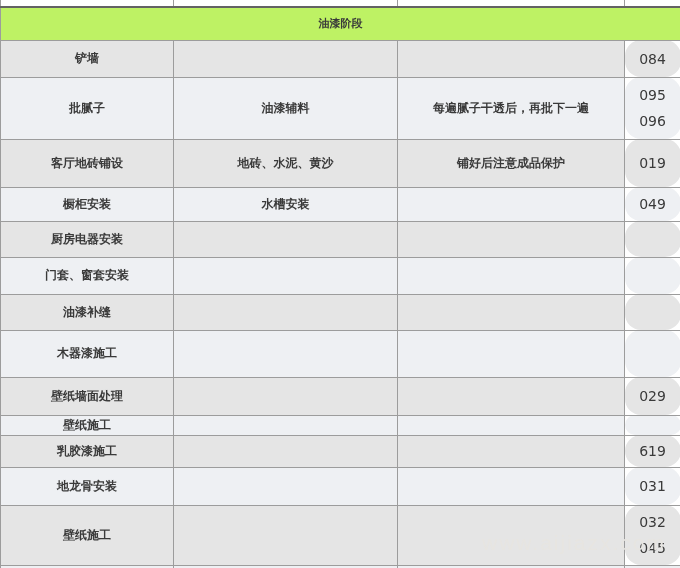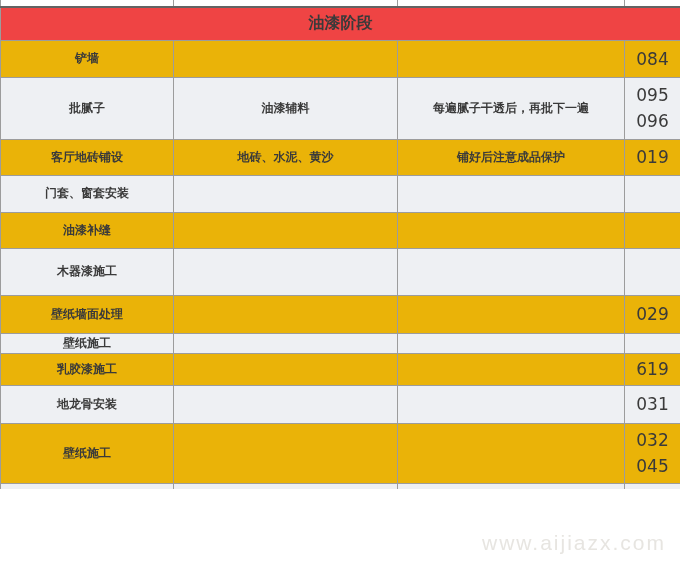--- a/index.html
+++ b/index.html
@@ -15,26 +15,26 @@
   td {
     border:1px solid #9c9c9c;
     padding:0;
     text-align:center; vertical-align:middle;
     font-size:12px; font-weight:bold; color:#3a3a3a;
     overflow:hidden;
   }
   tr.partial-top td { border-top:none; background:#ffffff; }
   tr.header-row td {
     border-top:2px solid #636363;
-    background:#ef4444;
-    font-size:16px; font-weight:bold;
+    background:#bef264;
+    font-size:11px; font-weight:bold;
   }
   tr.alt td { background:#eef0f3;margin-top:38px; }
-  tr.plain td { background:#eab308; }
-  td.id-cell { font-weight:normal; font-size:17px; font-family:"DejaVu Sans","Liberation Sans",sans-serif; }
+  tr.plain td { background:#e5e5e5; }
+  td.id-cell { font-weight:normal; font-size:14px; font-family:"DejaVu Sans","Liberation Sans",sans-serif;border-radius:16px; }
   .id-line { line-height:26px; }
   .id-line:empty { display:none; }
   tr.partial-bottom td { border-bottom:none; background:#eef0f3; }
   .watermark {
     position:absolute; left:482px; top:531px;
     font-size:21px; letter-spacing:2px;
     color:#e7e5e1; z-index:3; white-space:nowrap;
     pointer-events:none;
   }
 </style>
@@ -69,27 +69,41 @@
     </tr>
     <tr class="alt" style="height:62px">
       <td>批腻子</td>
       <td>油漆辅料</td>
       <td>每遍腻子干透后，再批下一遍</td>
       <td class="id-cell">
           <div class="id-line">095</div>
           <div class="id-line">096</div>
         </td>
     </tr>
-    <tr class="plain" style="height:36px">
+    <tr class="plain" style="height:48px">
       <td>客厅地砖铺设</td>
       <td>地砖、水泥、黄沙</td>
       <td>铺好后注意成品保护</td>
       <td class="id-cell">
           <div class="id-line">019</div>
         </td>
+    </tr>
+    <tr class="alt" style="height:34px">
+      <td>橱柜安装</td>
+      <td>水槽安装</td>
+      <td></td>
+      <td class="id-cell">
+          <div class="id-line">049</div>
+        </td>
+    </tr>
+    <tr class="plain" style="height:36px">
+      <td>厨房电器安装</td>
+      <td></td>
+      <td></td>
+      <td class="id-cell"></td>
     </tr>
     <tr class="alt" style="height:37px">
       <td>门套、窗套安装</td>
       <td></td>
       <td></td>
       <td class="id-cell"></td>
     </tr>
     <tr class="plain" style="height:36px">
       <td>油漆补缝</td>
       <td></td>

